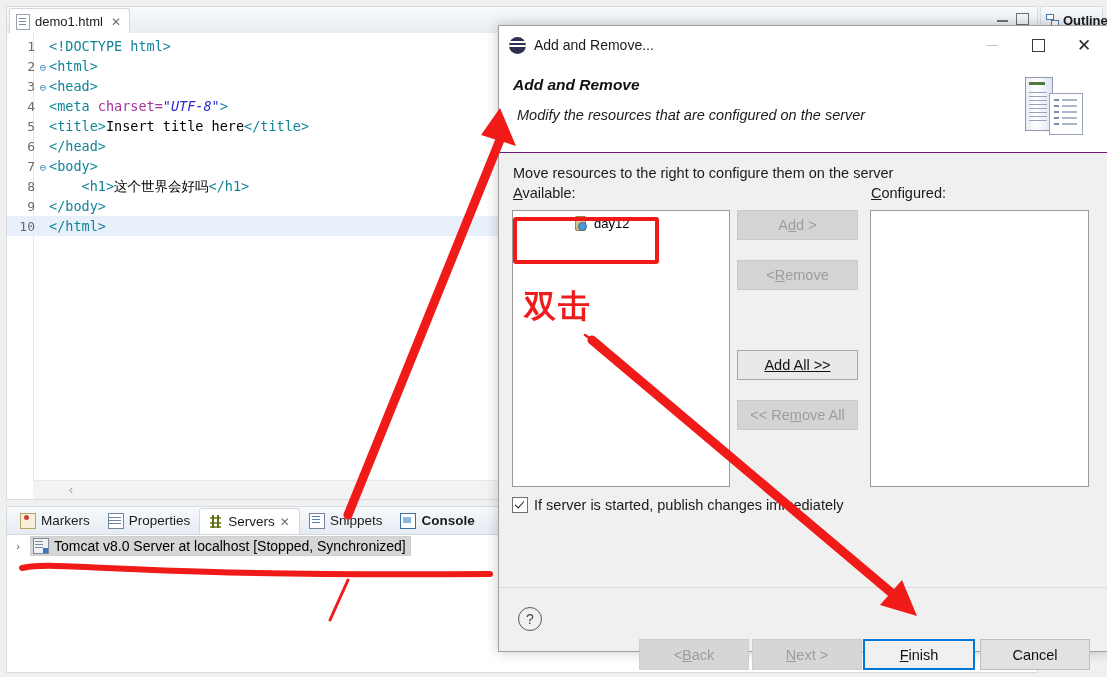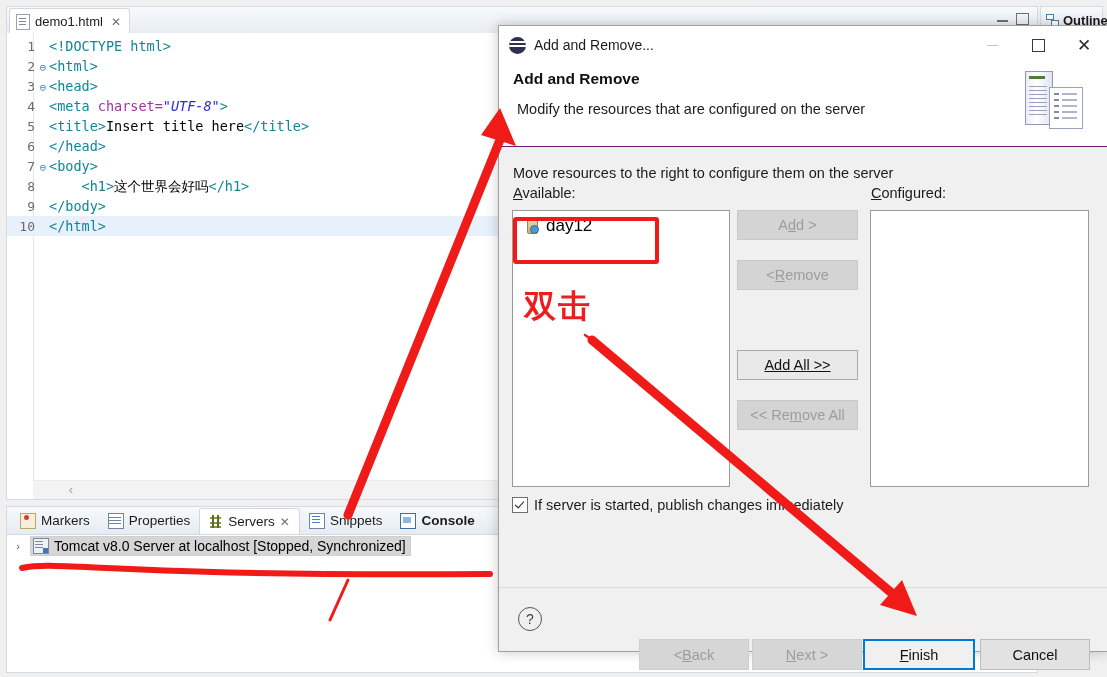--- a/index.html
+++ b/index.html
@@ -419,24 +419,25 @@
     align-items: center;
     justify-content: center;
     color: #4a4a4a;
   }
   .wb-min { width: 11px; height: 1px; background: #c2c2c2; }
   .wb-max { width: 11px; height: 11px; border: 1.4px solid #3a3a3a; }
   .wb-close { font-size: 17px; line-height: 1; color: #2c2c2c; font-family: "DejaVu Sans", sans-serif; }
 
   .dlg-header {
     position: absolute;
-    left: 0; top: 32px; right: 0;
+    left: 0; top: 38px; right: 0;
     height: 88px;
     background: #ffffff;
     border-bottom: 1px solid #701a75;
+    font-style: italic;
   }
   .dlg-h-title {
     position: absolute;
     left: 14px; top: 12px;
     font-size: 15.5px;
     font-weight: bold;
     color: #111111;
   }
   .dlg-h-sub {
     position: absolute;
@@ -532,22 +533,23 @@
   }
   .list-configured {
     left: 371px; top: 57px;
     width: 217px; height: 275px;
   }
   .list-item {
     display: flex;
     align-items: center;
     gap: 7px;
     padding: 5px 4px 0 12px;
-    font-size: 17px;
+    font-size: 13px;
     color: #000;
+    margin-left: 48px;
   }
   .jar-icon {
     width: 14px; height: 15px;
     position: relative;
     flex: 0 0 auto;
   }
   .jar-icon::before {
     content: "";
     position: absolute;
     left: 2px; top: 0px;

